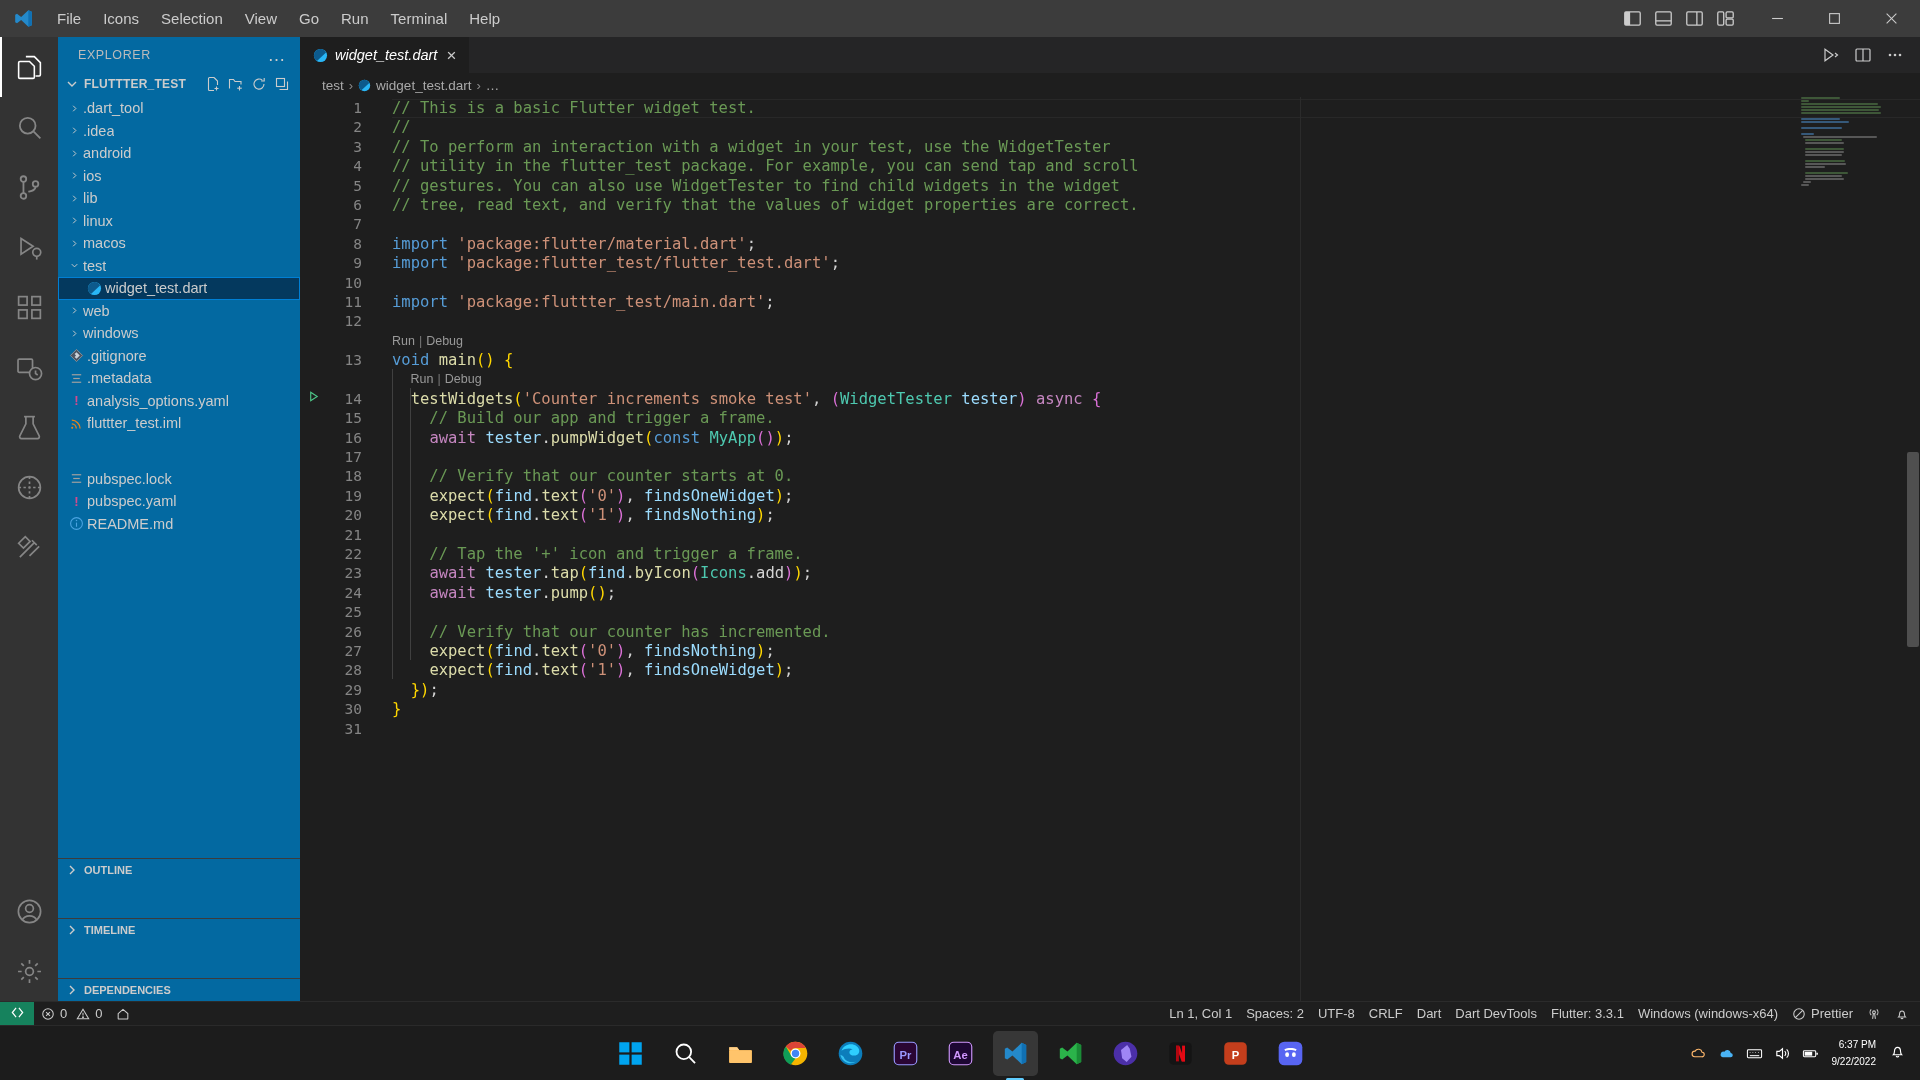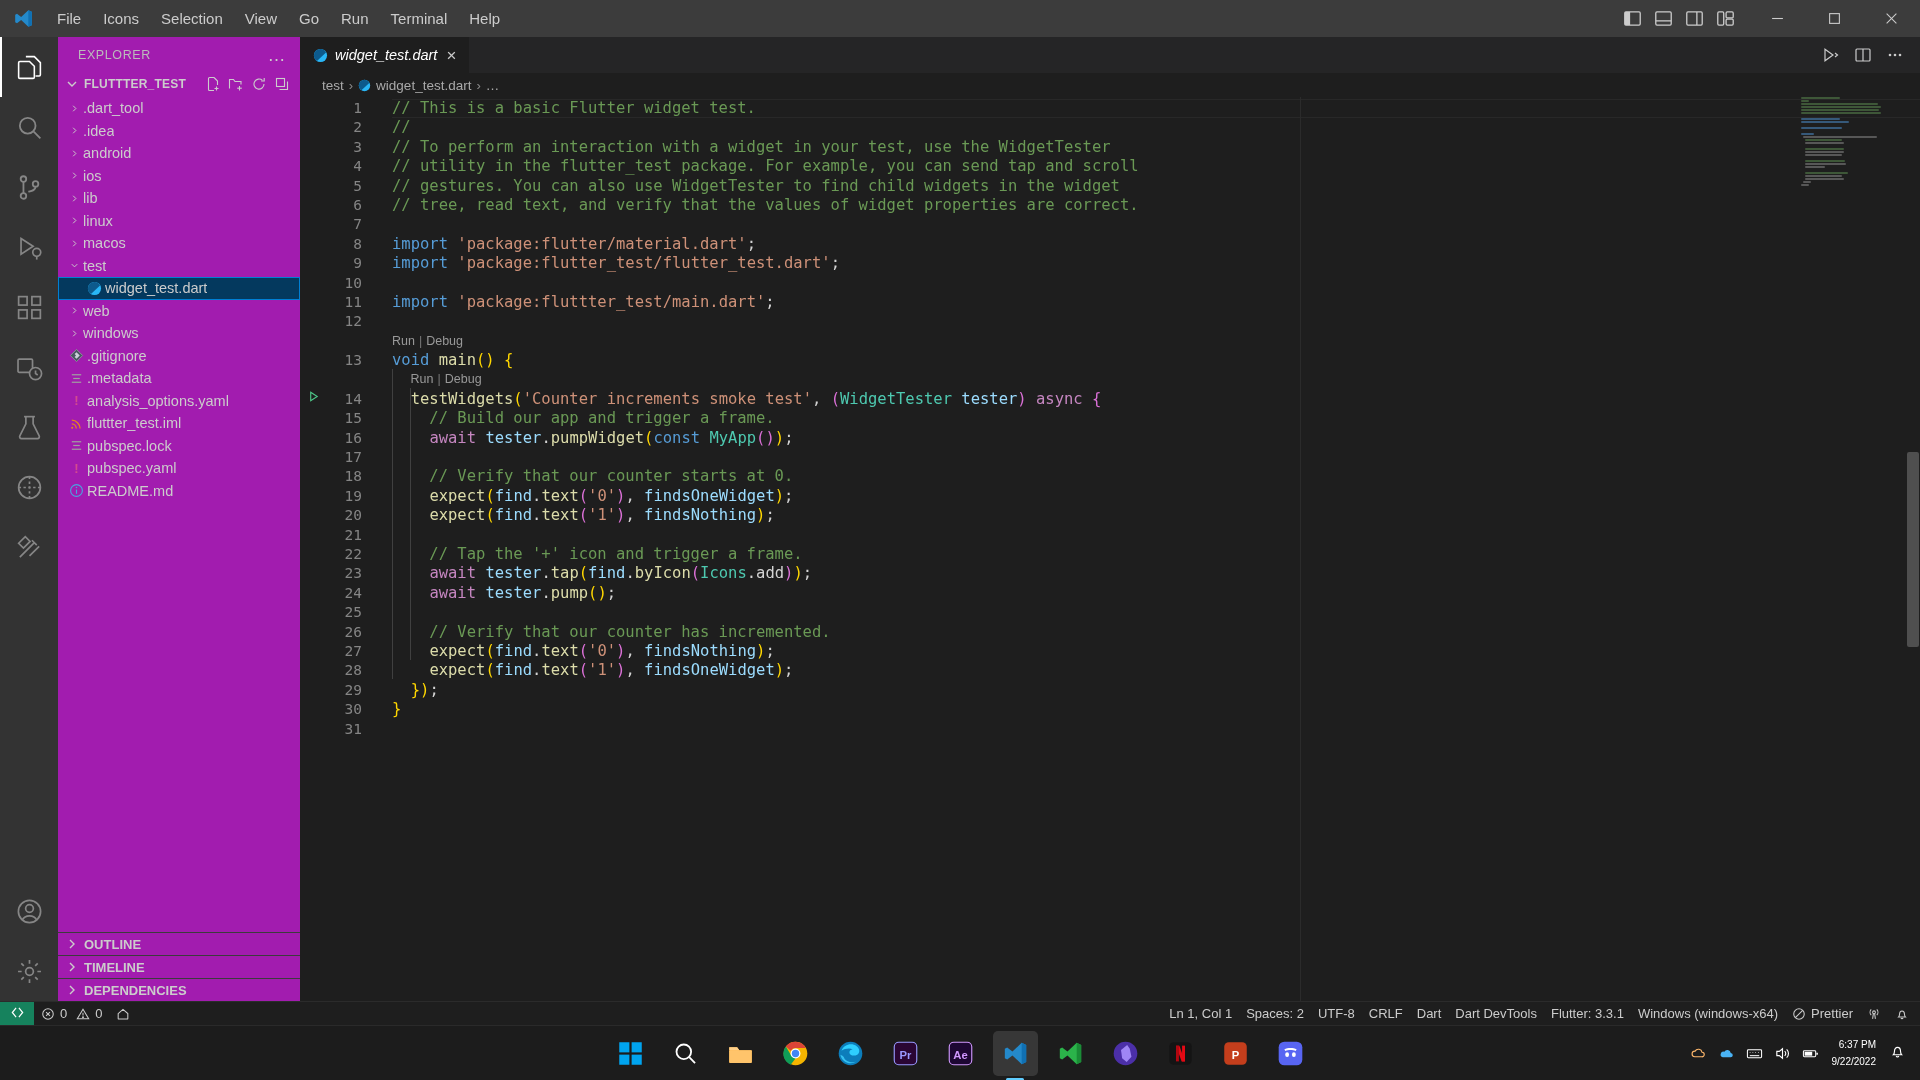--- a/index.html
+++ b/index.html
@@ -48,21 +48,21 @@
   }
   .act-icon.active { color: #ffffff; }
   .act-icon.active::before {
     content: ""; position: absolute; left: 0; top: 0; bottom: 0; width: 2px; background: #ffffff;
   }
   .act-icon svg { width: 29px; height: 29px; display: block; }
   .act-spacer { flex: 1 1 auto; }
 
   
   .sidebar {
-    width: 242px; background: #a21caf; display: flex; flex-direction: column;
+    width: 242px; background: #0369a1; display: flex; flex-direction: column;
     flex: 0 0 242px; min-height: 0; color: #cccccc;
   }
   .sb-header {
     height: 35px; display: flex; align-items: center; justify-content: space-between;
     padding: 0 8px 0 20px; font-size: 12.5px; letter-spacing: .6px; color: #bbbbbb;
   }
   .sb-dots { font-size: 18px; line-height: 10px; color: #cccccc; cursor: pointer; padding: 0 6px; }
   .sb-section-head {
     height: 24px; display: flex; align-items: center; gap: 4px;
     font-size: 12px; font-weight: bold; color: #cccccc; padding-left: 6px;
@@ -77,22 +77,22 @@
     color: #cccccc; cursor: pointer; white-space: nowrap; position: relative;
   }
   .tree-row.selected { background: #04395e; border: 1px solid #007fd4; }
   .tree-row .twisty { width: 17px; display: flex; align-items: center; justify-content: center; color: #cccccc; }
   .tree-row .twisty svg { width: 11px; height: 11px; }
   .tree-row .ficon { width: 21px; display: flex; align-items: center; justify-content: center; }
   .tree-row .ficon svg { width: 15px; height: 15px; display: block; }
   .tree-label { overflow: hidden; text-overflow: ellipsis; }
   .sb-panel {
     height: 23px; display: flex; align-items: center; gap: 4px; padding-left: 6px;
-    font-size: 13px; font-weight: bold; color: #cccccc;
-    border-top: 1px solid #3c3c3c; cursor: pointer; flex: 0 0 23px;
+    font-size: 11px; font-weight: bold; color: #cccccc;
+    border-top: 1px solid #3c3c3c; cursor: pointer; flex: 0 0 23px; margin-top: 37px;
   }
   .sb-panel .caret { width: 16px; display: flex; align-items: center; justify-content: center; }
 
   
   .editor-area { flex: 1 1 auto; display: flex; flex-direction: column; background: #1e1e1e; min-width: 0; }
   .tabs-row { height: 36px; background: #252526; display: flex; align-items: stretch; flex: 0 0 36px; }
   .tab {
     display: flex; align-items: center; gap: 7px; padding: 0 11px 0 13px;
     background: #1e1e1e; color: #ffffff; font-size: 14.5px; cursor: pointer;
     border-right: 1px solid #252526; position: relative; max-width: 260px;
@@ -543,21 +543,21 @@
             <span class="ficon">
               <svg viewBox="0 0 16 16" fill="none" stroke="#e8841a" stroke-width="1.4">
                 <path d="M3 13a9 9 0 0 0-0-0"></path>
                 <circle cx="3.4" cy="12.6" r="1.1" fill="#e8841a" stroke="none"></circle>
                 <path d="M3 8.5A5 5 0 0 1 7.8 13.3"></path>
                 <path d="M3 4.5A9 9 0 0 1 11.8 13.3"></path>
               </svg>
             </span>
             <span class="tree-label">fluttter_test.iml</span>
           </div>
-          <div class="tree-row" style="padding-left: 8px;">
+          <div class="tree-row" style="padding-left: 8px; margin-top: 33px;">
             <span class="ficon">
               <svg viewBox="0 0 16 16" fill="none" stroke="#a0a0a0" stroke-width="1.3">
                 <line x1="3" y1="4" x2="13" y2="4"></line>
                 <line x1="4.5" y1="8" x2="11.5" y2="8"></line>
                 <line x1="3" y1="12" x2="13" y2="12"></line>
               </svg>
             </span>
             <span class="tree-label">pubspec.lock</span>
           </div>
           <div class="tree-row" style="padding-left: 8px;">

